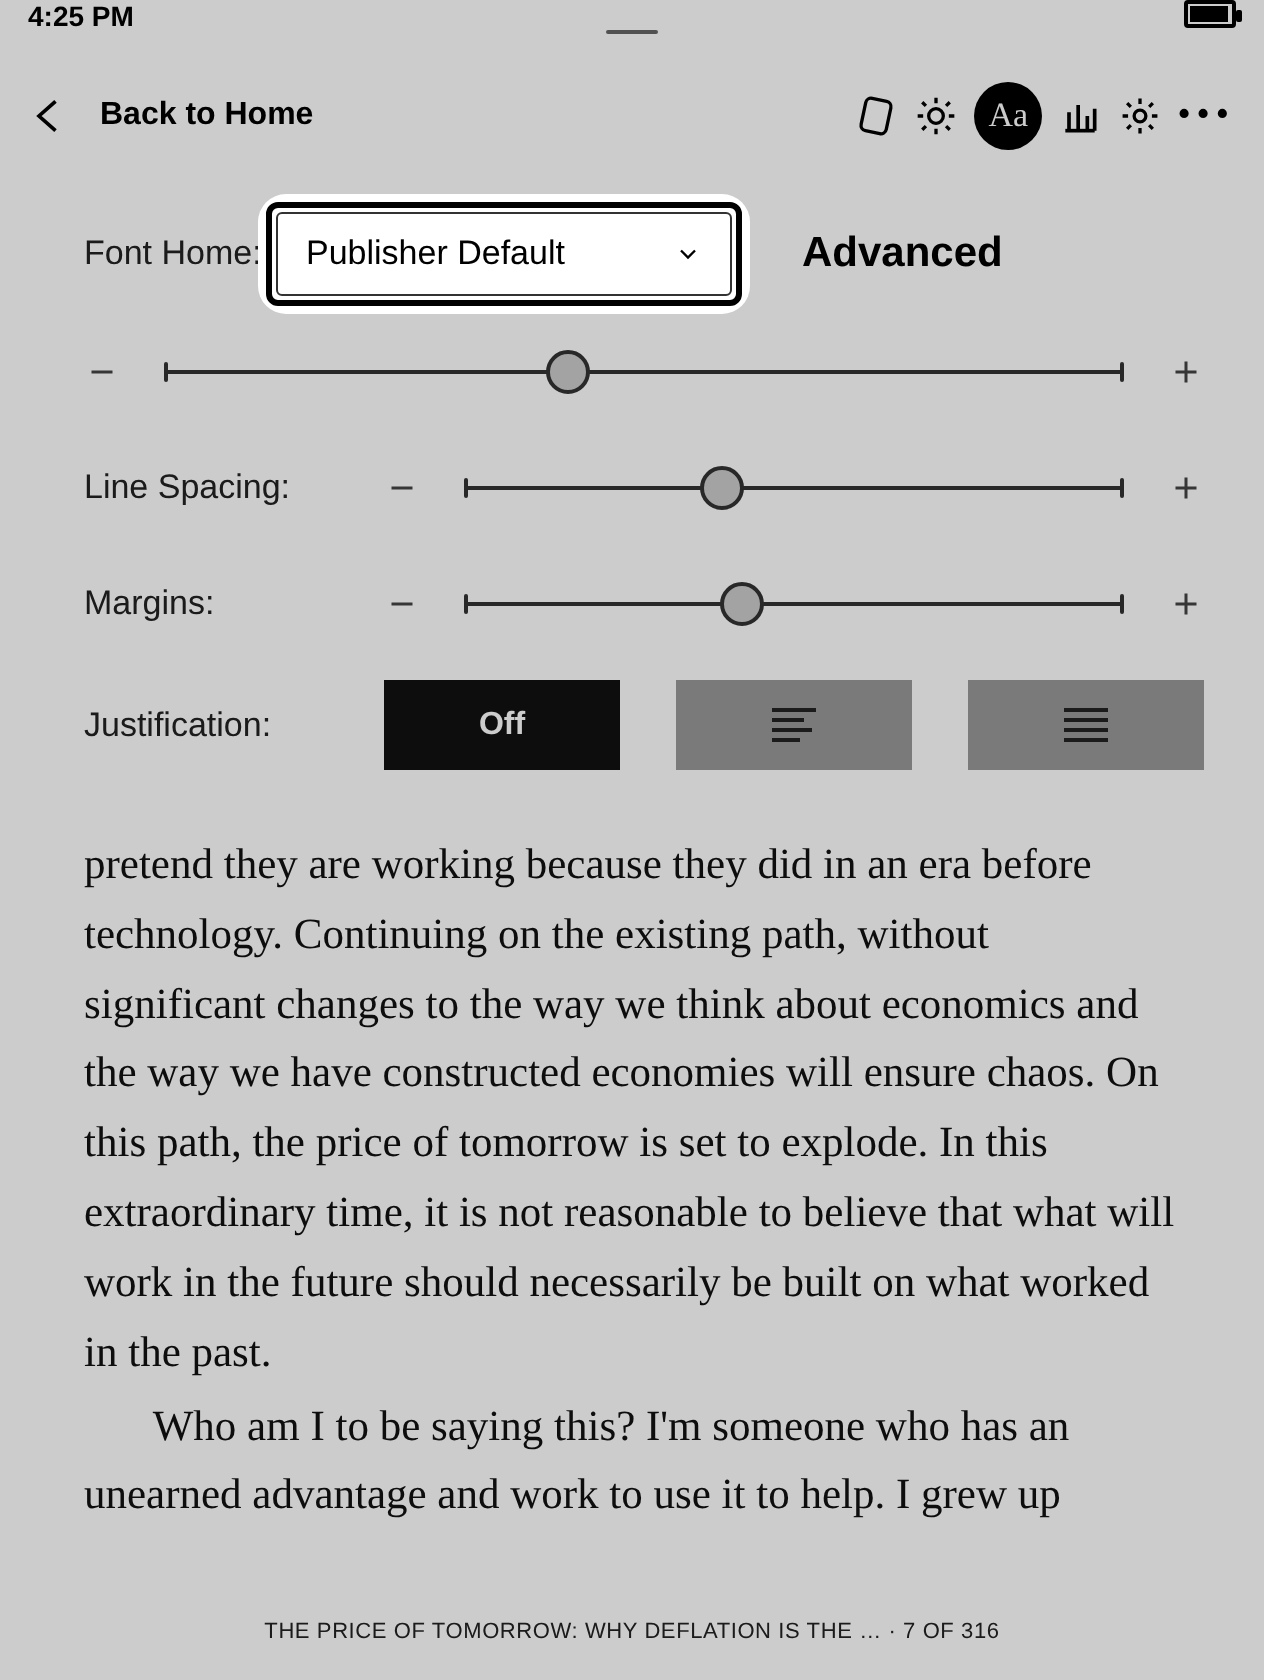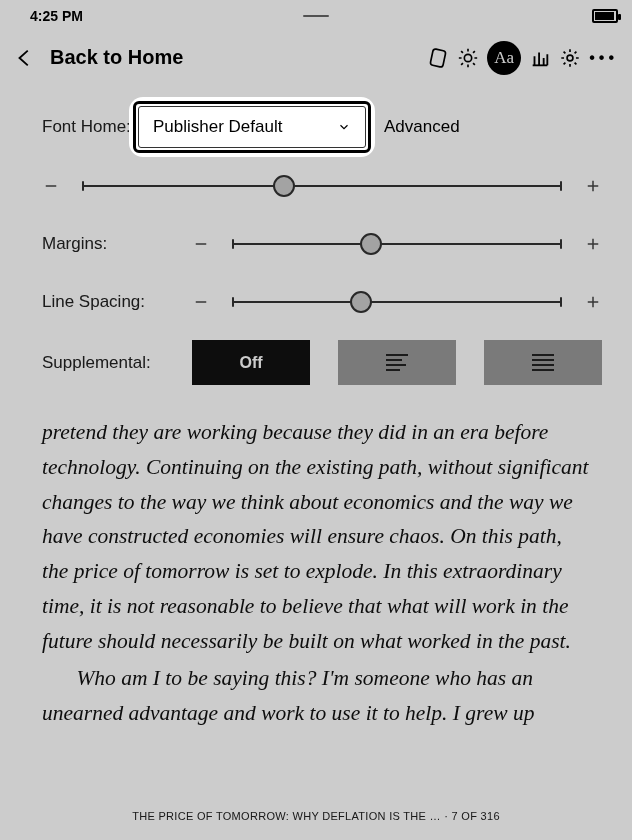--- a/index.html
+++ b/index.html
@@ -1,43 +1,43 @@
 <!DOCTYPE html>
 <html><head>
 <meta charset="utf-8">
 <style>
   * { box-sizing: border-box; margin: 0; padding: 0; }
   html, body { width: 632px; height: 840px; font-family: -apple-system, "Helvetica Neue", Arial, sans-serif; background: #fff; color: #000; overflow: hidden; }
   .screen { position: relative; width: 632px; height: 840px; }
   .dim-overlay { position: absolute; inset: 0; background: rgba(0,0,0,0.20); pointer-events: none; z-index: 5; }
 
   
-  .statusbar { height: 32px; display: flex; align-items: center; justify-content: space-between; padding: 0 14px; font-size: 14px; font-weight: 600; margin-left: 16px; }
+  .statusbar { height: 32px; display: flex; justify-content: space-between; padding: 0 14px; font-size: 14px; font-weight: 600; }
   .status-center { position: absolute; left: 50%; top: 6px; transform: translateX(-50%); width: 40px; height: 20px; display:flex; align-items:center; justify-content:center;}
   .status-center .dash { width: 26px; height: 2px; background: #666; border-radius: 1px; }
   .battery { width: 26px; height: 14px; border: 2px solid #000; border-radius: 2px; position: relative; }
   .battery::after { content:""; position:absolute; right:-5px; top:3px; width:3px; height:6px; background:#000; border-radius:1px;}
   .battery .fill { position:absolute; left:1px; top:1px; bottom:1px; width: 85%; background:#000; }
 
   
   .toolbar { height: 52px; display:flex; align-items:center; padding: 0 14px; gap: 14px; border-bottom: 1px solid rgba(0,0,0,0.0);}
   .toolbar .back-arrow { width: 22px; height: 22px; }
-  .toolbar .title { font-size: 20px; font-weight: 700; }
+  .toolbar .title { font-size: 16px; font-weight: 700; }
   .toolbar .spacer { flex: 1; }
   .toolbar .icons { display:flex; align-items:center; gap: 8px; }
   .icon { width: 22px; height: 22px; display:inline-flex; align-items:center; justify-content:center; }
   .aa-bubble { width: 34px; height: 34px; border-radius: 50%; background:#000; display:flex; align-items:center; justify-content:center; color:#fff; font-family: Georgia, serif; font-size: 17px; }
   .dots { letter-spacing: 4px; font-weight:700; font-size:16px; }
 
   
   .panel { padding: 22px 30px 22px 42px; }
   .row { display:flex; align-items:center; margin-bottom: 18px; min-height: 40px; }
   .label { width: 150px; font-size: 17px; color:#222; }
   .info-icon { display:inline-flex; width:18px; height:18px; border:1.5px solid #444; border-radius:50%; align-items:center; justify-content:center; font-size:12px; font-style:italic; font-family:Georgia,serif; margin-left:4px; color:#333;}
-  .advanced { margin-left: 18px; font-weight:400; font-size:17px; }
+  .advanced { margin-left: 35px; font-weight:700; font-size:21px; }
 
   
   .fontface-wrap { position: relative; z-index: 10; }
   .fontface-halo { position:absolute; inset:-9px; background:#fff; border-radius: 14px; z-index: 9; }
   .fontface-border { position:absolute; inset:-5px; border:3px solid #000; border-radius:6px; z-index: 10; }
   .fontface-select { position:relative; z-index:11; width: 228px; height: 42px; border:1.5px solid #333; border-radius:3px; background:#fff; display:flex; align-items:center; padding: 17px 14px; font-size:17px; justify-content:space-between; }
   .chev { width:14px; height:14px; }
 
   .supp-select { width: 358px; height: 40px; border:2px solid #222; background:#bcbcbc00; display:flex; align-items:center; justify-content:space-between; padding:0 14px; font-size:17px; }
 
@@ -57,21 +57,21 @@
   .just-lines { display:flex; flex-direction:column; gap:3px; }
   .just-lines span { display:block; width:22px; height:2px; background:#222; }
   .just-lines.left span:nth-child(1){width:22px}
   .just-lines.left span:nth-child(2){width:16px}
   .just-lines.left span:nth-child(3){width:20px}
   .just-lines.left span:nth-child(4){width:14px}
   .just-lines.full span{width:22px}
 
   
   .content { padding: 4px 42px 0 42px; font-family: Georgia, "Times New Roman", serif; font-size: 21.5px; line-height: 1.62; color:#111; }
-  .content p { margin: 0; font-style: italic; }
+  .content p { margin: 0; }
   .content p.indent { text-indent: 1.6em; margin-top: 2px; }
 
   .footer { position:absolute; bottom:18px; left:0; right:0; text-align:center; font-size:11px; letter-spacing:0.3px; color:#222; }
 </style>
 </head>
 <body>
 
 <div class="screen">
 
   <div class="statusbar">
@@ -151,59 +151,59 @@
           </div>
         <span class="pm">
             <svg viewBox="0 0 24 24" stroke="#444" stroke-width="2">
               <path d="M12 5v14M5 12h14"></path>
             </svg>
           </span>
       </div>
     </div>
 
     <div class="row">
+      <div class="label">Line Spacing:</div>
+      <div class="slider-block">
+        <span class="pm">
+            <svg viewBox="0 0 24 24" stroke="#444" stroke-width="2">
+              <path d="M5 12h14"></path>
+            </svg>
+          </span>
+        <div class="track">
+            <div class="thumb" style="left:39%"></div>
+          </div>
+        <span class="pm">
+            <svg viewBox="0 0 24 24" stroke="#444" stroke-width="2">
+              <path d="M12 5v14M5 12h14"></path>
+            </svg>
+          </span>
+      </div>
+    </div>
+
+    <div class="row">
       <div class="label">Margins:</div>
       <div class="slider-block">
         <span class="pm">
             <svg viewBox="0 0 24 24" stroke="#444" stroke-width="2">
               <path d="M5 12h14"></path>
             </svg>
           </span>
         <div class="track">
             <div class="thumb" style="left:42%"></div>
           </div>
         <span class="pm">
             <svg viewBox="0 0 24 24" stroke="#444" stroke-width="2">
               <path d="M12 5v14M5 12h14"></path>
             </svg>
           </span>
       </div>
     </div>
 
-    <div class="row">
-      <div class="label">Line Spacing:</div>
-      <div class="slider-block">
-        <span class="pm">
-            <svg viewBox="0 0 24 24" stroke="#444" stroke-width="2">
-              <path d="M5 12h14"></path>
-            </svg>
-          </span>
-        <div class="track">
-            <div class="thumb" style="left:39%"></div>
-          </div>
-        <span class="pm">
-            <svg viewBox="0 0 24 24" stroke="#444" stroke-width="2">
-              <path d="M12 5v14M5 12h14"></path>
-            </svg>
-          </span>
-      </div>
-    </div>
-
     <div class="row" style="margin-bottom:4px">
-      <div class="label">Supplemental:</div>
+      <div class="label">Justification:</div>
       <div class="segmented">
         <div class="seg active">
             <span>Off</span>
           </div>
         <div class="seg">
           <div class="just-lines left">
               <span></span>
               <span></span>
               <span></span>
               <span></span>

